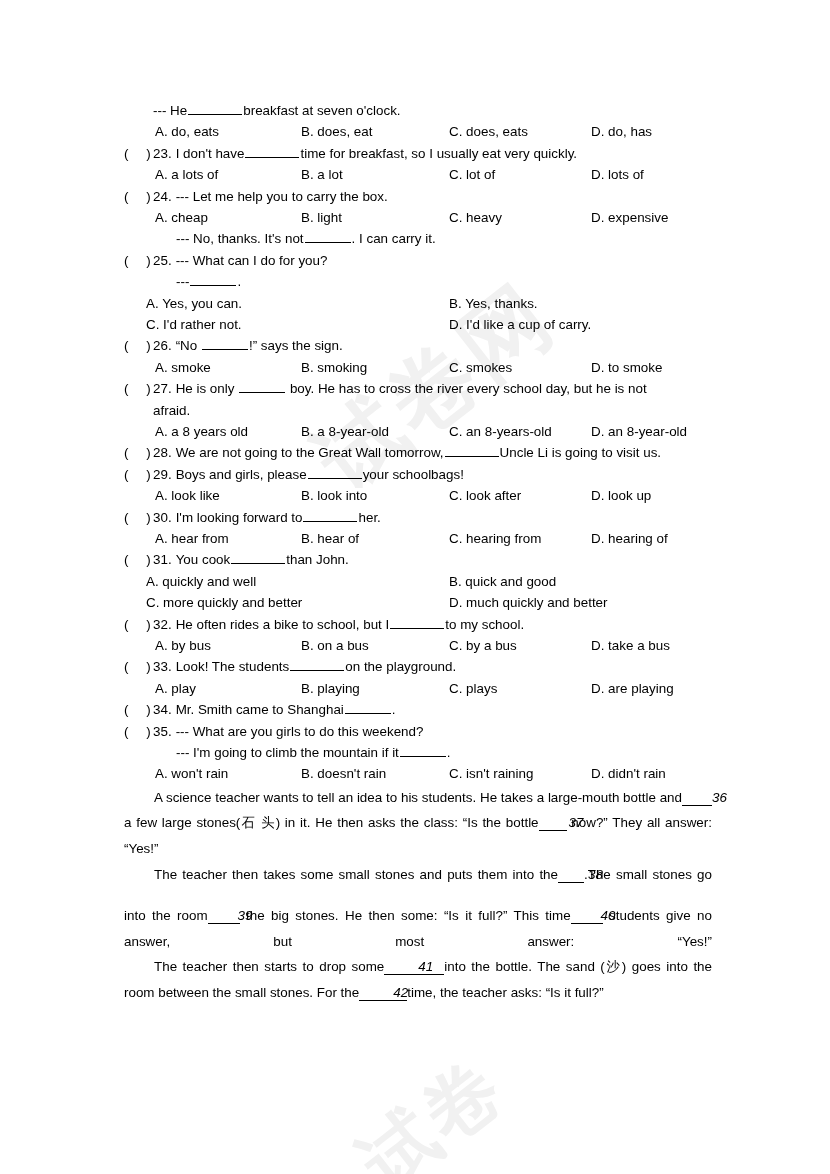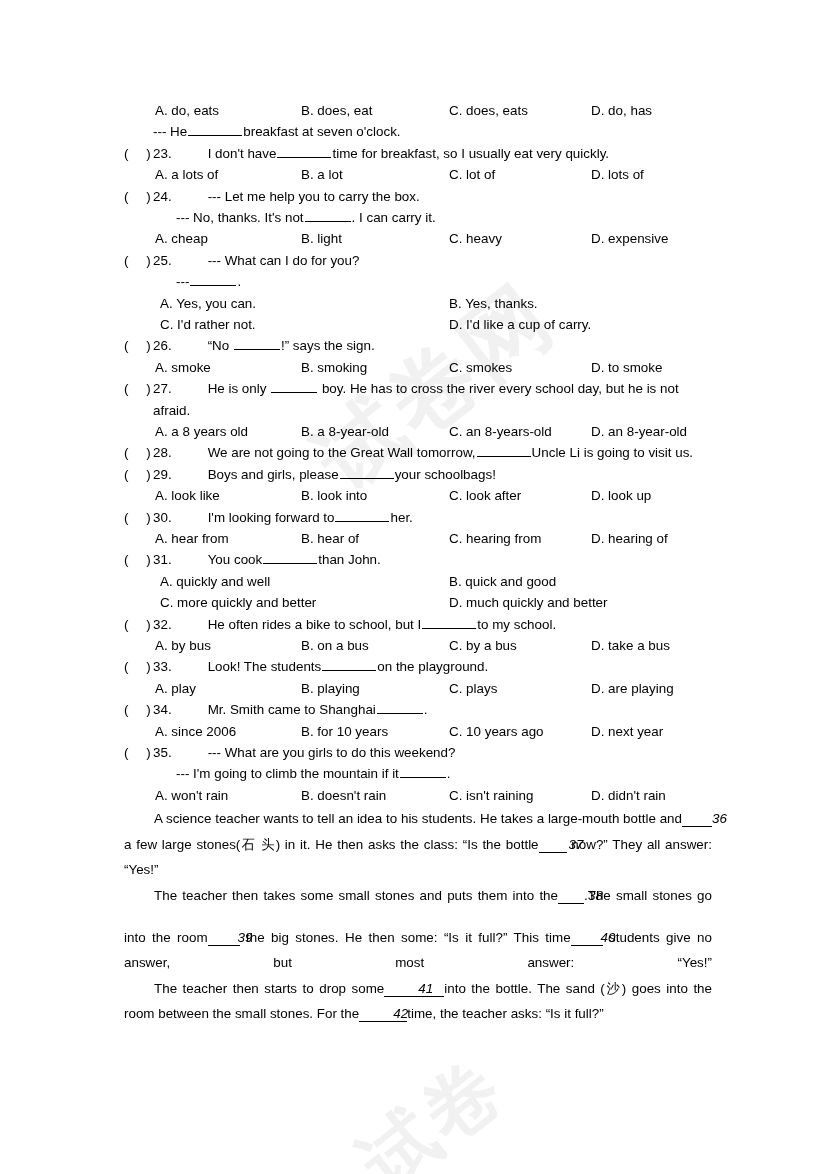--- a/index.html
+++ b/index.html
@@ -70,21 +70,20 @@
     width: 29px;
     flex: 0 0 29px;
     letter-spacing: 7px;
   }
   .q-num {
     flex: 0 0 auto;
     padding-right: 4px;
   }
   .q-text {
     flex: 0 0 auto;
-    margin-left: 32px;
   }
 
   
   .cont {
     padding-left: 29px;
   }
   .cont-deep {
     padding-left: 52px;
   }
 
@@ -95,21 +94,21 @@
   }
   .opt {
     position: absolute;
     top: 0;
   }
   .c1 { left: 31px; }
   .c2 { left: 177px; }
   .c3 { left: 325px; }
   .c4 { left: 467px; }
   
-  .h1 { left: 36px; }
+  .h1 { left: 22px; }
   .h2 { left: 325px; }
 
   
   .blank {
     display: inline-block;
     border-bottom: 1px solid #000;
     vertical-align: baseline;
     height: 12px;
     margin: 0 1px;
   }
@@ -164,56 +163,56 @@
 </head>
 <body>
 
 <div class="watermark-layer">
   <div class="wm wm-a">试卷网</div>
   <div class="wm wm-b">试卷</div>
 </div>
 
 <div class="page">
 
+  <div class="line cont">
+    <span>--- He</span><span class="blank bl-lg"></span><span>breakfast at seven o'clock.</span>
+  </div>
   <div class="line opts">
     <span class="opt c1">A. do, eats</span>
     <span class="opt c2">B. does, eat</span>
     <span class="opt c3">C. does, eats</span>
     <span class="opt c4">D. do, has</span>
   </div>
-  <div class="line cont">
-    <span>--- He</span><span class="blank bl-lg"></span><span>breakfast at seven o'clock.</span>
-  </div>
 
   <div class="line q-row">
     <span class="q-mark">(  )</span>
     <span class="q-num">23.</span>
     <span class="q-text"><span>I don't have</span><span class="blank bl-lg"></span><span>time for breakfast, so I usually eat very quickly.</span></span>
   </div>
   <div class="line opts">
     <span class="opt c1">A. a lots of</span>
     <span class="opt c2">B. a lot</span>
     <span class="opt c3">C. lot of</span>
     <span class="opt c4">D. lots of</span>
   </div>
 
   <div class="line q-row">
     <span class="q-mark">(  )</span>
     <span class="q-num">24.</span>
     <span class="q-text">--- Let me help you to carry the box.</span>
   </div>
-  <div class="line cont-deep">
-    <span>--- No, thanks. It's not</span><span class="blank bl-md"></span><span>. I can carry it.</span>
-  </div>
   <div class="line opts">
     <span class="opt c1">A. cheap</span>
     <span class="opt c2">B. light</span>
     <span class="opt c3">C. heavy</span>
     <span class="opt c4">D. expensive</span>
   </div>
+  <div class="line cont-deep">
+    <span>--- No, thanks. It's not</span><span class="blank bl-md"></span><span>. I can carry it.</span>
+  </div>
 
   <div class="line q-row">
     <span class="q-mark">(  )</span>
     <span class="q-num">25.</span>
     <span class="q-text">--- What can I do for you?</span>
   </div>
   <div class="line cont-deep">
     <span>---</span><span class="blank bl-md"></span><span>.</span>
   </div>
   <div class="line opts">
@@ -316,26 +315,20 @@
     <span class="opt c2">B. playing</span>
     <span class="opt c3">C. plays</span>
     <span class="opt c4">D. are playing</span>
   </div>
 
   <div class="line q-row">
     <span class="q-mark">(  )</span>
     <span class="q-num">34.</span>
     <span class="q-text"><span>Mr. Smith came to Shanghai</span><span class="blank bl-md"></span><span>.</span></span>
   </div>
-  <div class="line opts">
-    <span class="opt c1">A. since 2006</span>
-    <span class="opt c2">B. for 10 years</span>
-    <span class="opt c3">C. 10 years ago</span>
-    <span class="opt c4">D. next year</span>
-  </div>
 
   <div class="line q-row">
     <span class="q-mark">(  )</span>
     <span class="q-num">35.</span>
     <span class="q-text">--- What are you girls to do this weekend?</span>
   </div>
   <div class="line cont-deep">
     <span>--- I'm going to climb the mountain if it</span><span class="blank bl-md"></span><span>.</span>
   </div>
   <div class="line opts">

